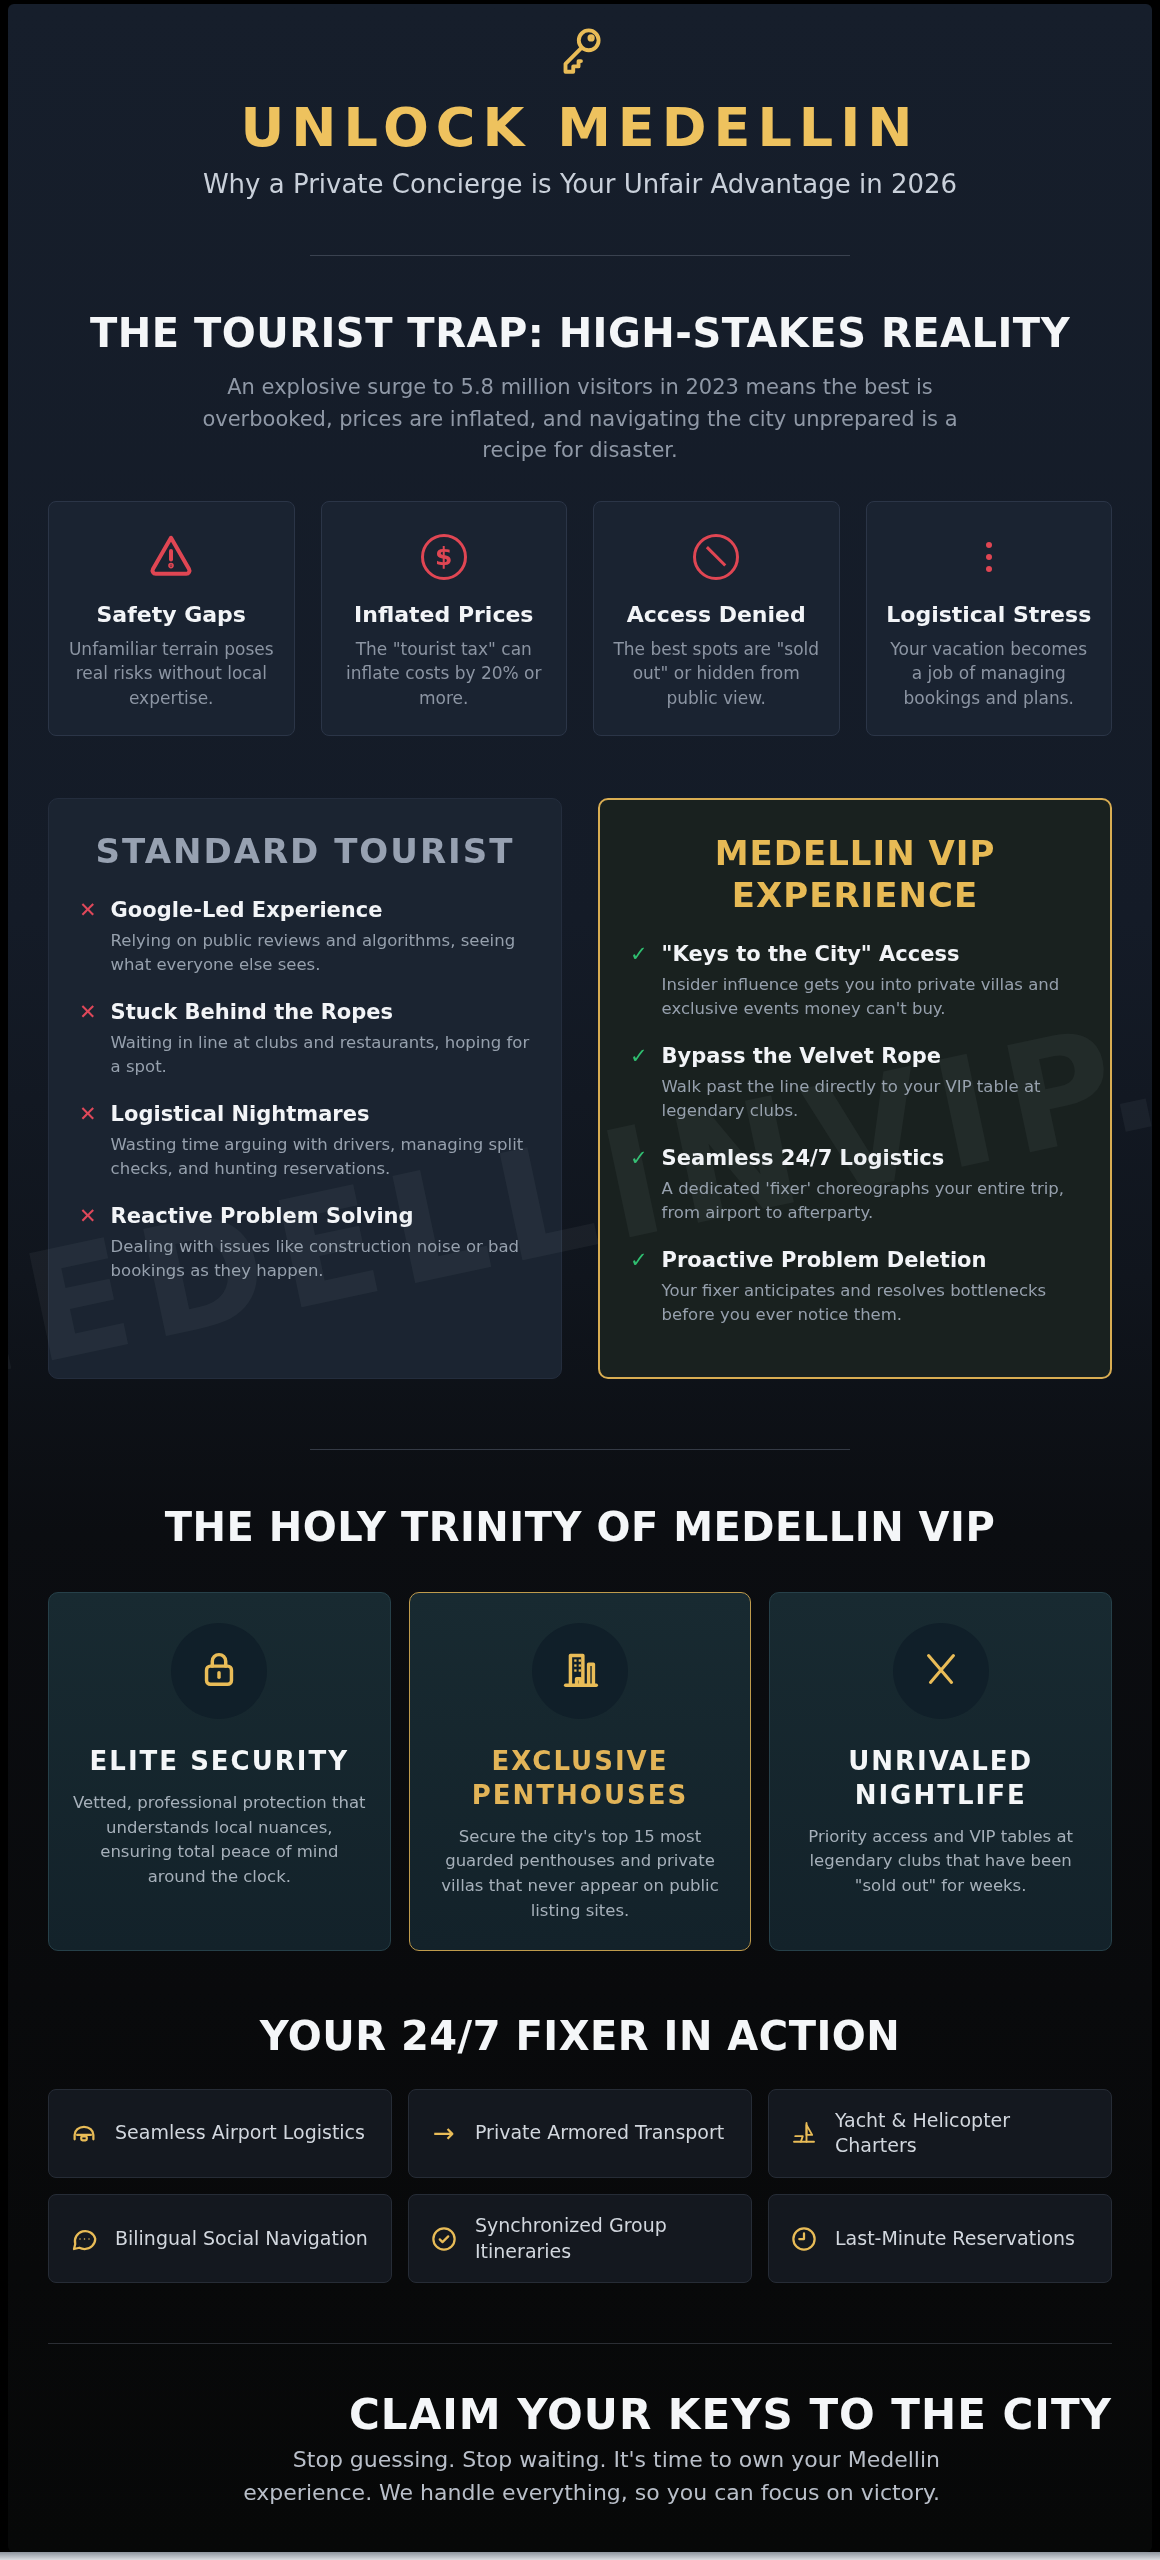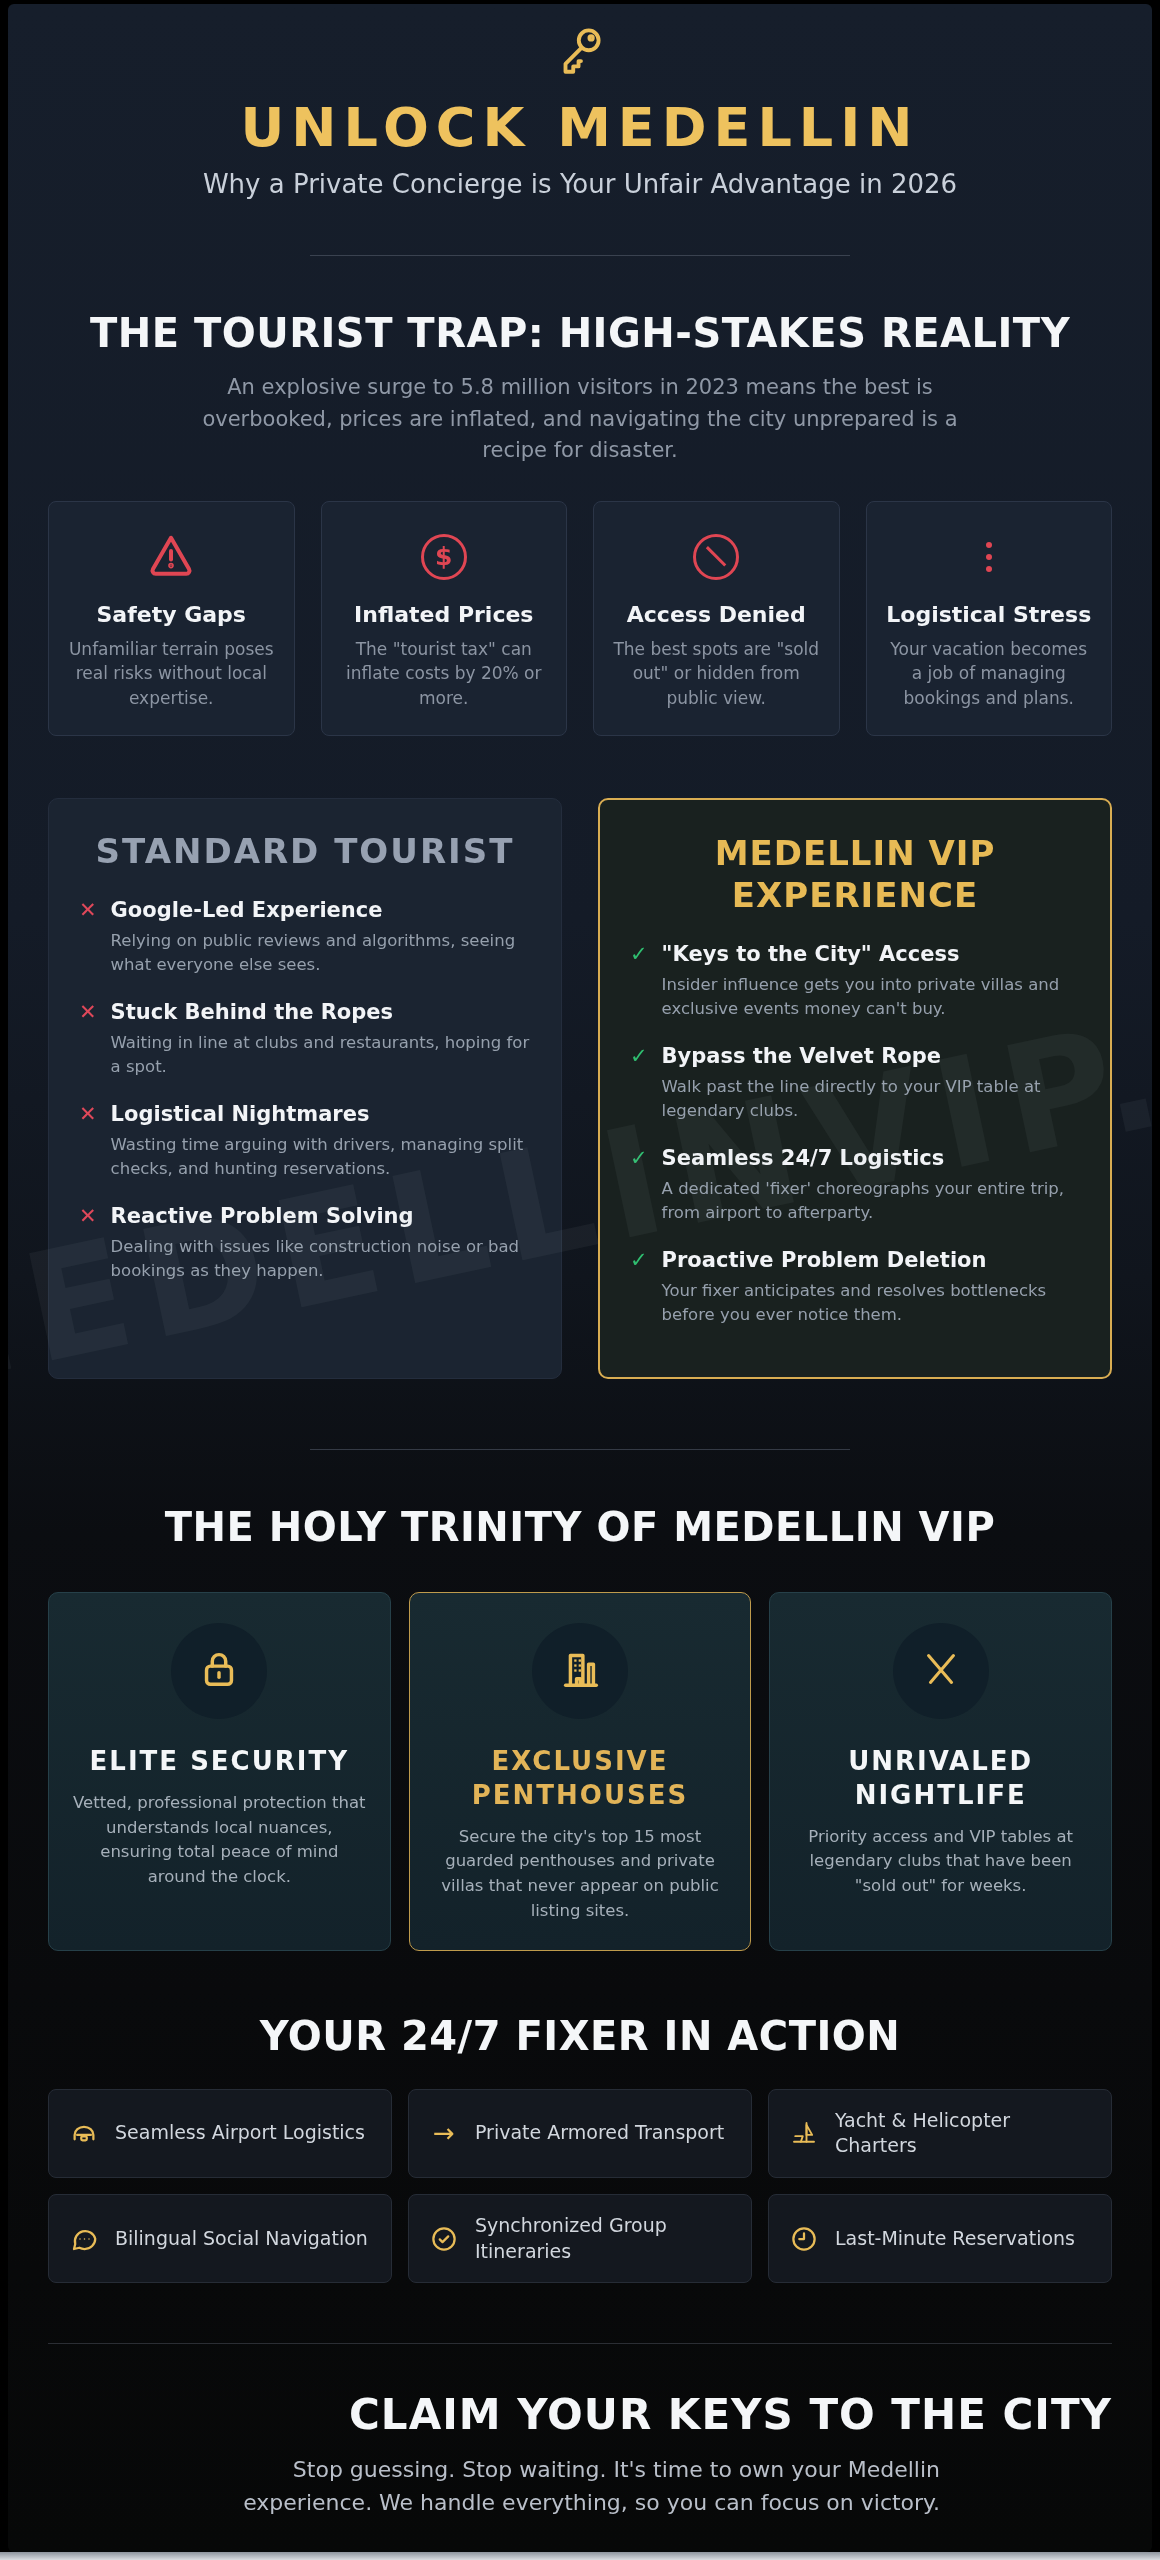--- a/index.html
+++ b/index.html
@@ -113,21 +113,21 @@
     display:flex; align-items:center; gap:16px;
     background:#14181f; border:1px solid #262c36; border-radius:8px;
     padding:18px 20px; color:#d2d7de; font-size:19px; line-height:1.35;
   }
   .fixer-icon { flex:0 0 auto; display:flex; align-items:center; justify-content:center; width:30px; }
   .arrow-glyph { color:#e9bc57; font-size:26px; line-height:1; }
 
   
   .cta-section { margin-top:46px; text-align:right; }
   .cta-h { font-size:42px; font-weight:bold; color:#f4f6f8; letter-spacing:1px; }
-  .cta-sub { margin:14px auto 0; max-width:720px; font-size:22px; color:#b9bfc9; line-height:1.5; }
+  .cta-sub { margin:4px auto 0; max-width:720px; font-size:22px; color:#b9bfc9; line-height:1.5; }
 
   
   svg.gold { stroke:#e9bc57; fill:none; stroke-width:1.8; stroke-linecap:round; stroke-linejoin:round; }
   svg.red  { stroke:#e04653; fill:none; stroke-width:2;   stroke-linecap:round; stroke-linejoin:round; }
 </style>
 </head>
 <body>
 
 <div class="poster">
   <div class="watermark">MEDELLINVIP.NET</div>

